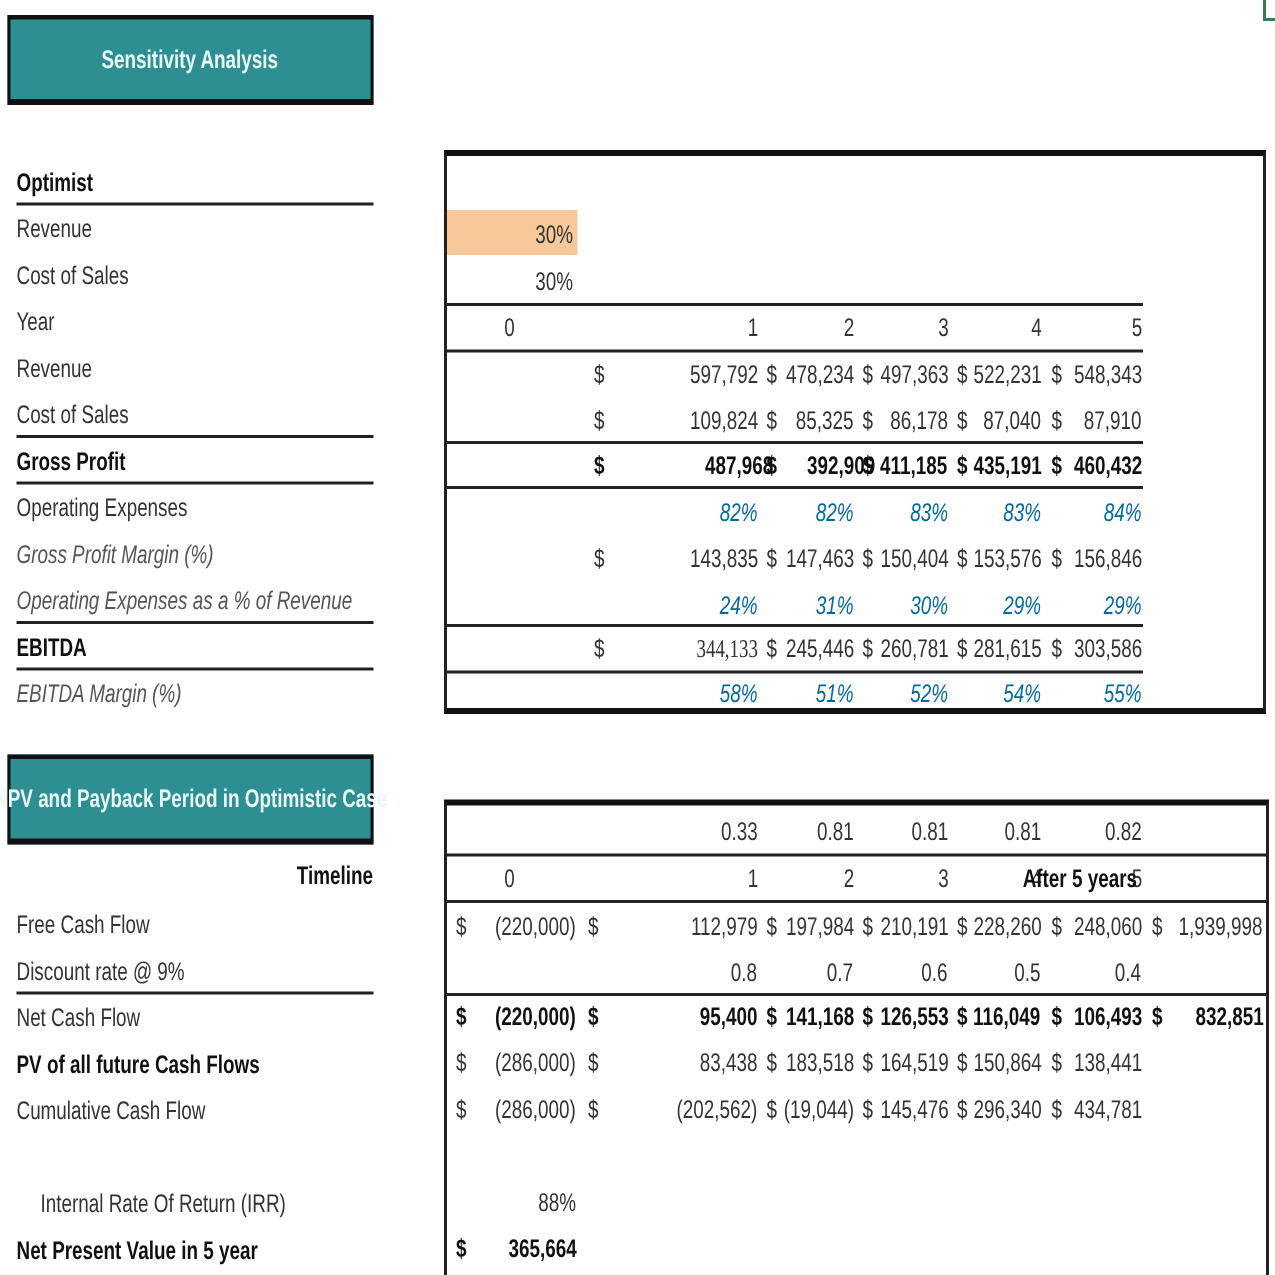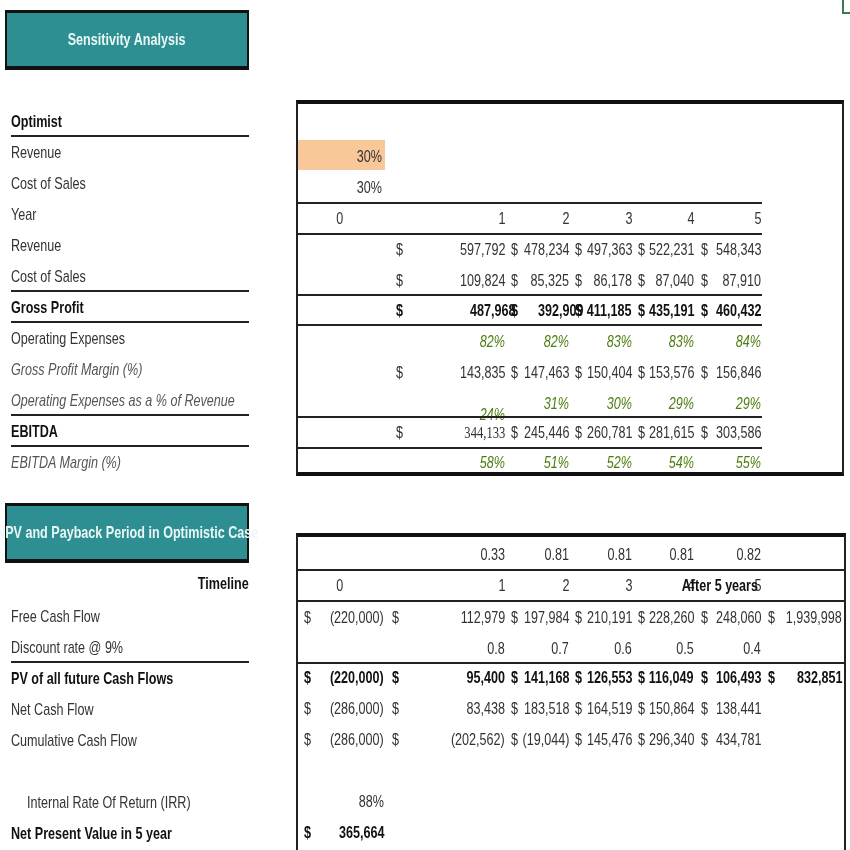--- a/index.html
+++ b/index.html
@@ -23,21 +23,21 @@
   .lrow .t { display: inline-block; transform: scaleX(0.74); transform-origin: left center; white-space: nowrap; }
   .lrow.bold { font-weight: bold; color: #111; }
   .lrow.ital { font-style: italic; color: #555; }
   .lrow.rule { border-bottom: 2px solid #222; }
   .lrow.right { text-align: right; }
   .lrow.right .t { transform-origin: right center; }
 
   .frame { position: absolute; border: 2px solid #222; border-top: 4px solid #111; box-sizing: border-box; }
   .grid-row { position: absolute; left: 0; height: 31px; line-height: 31px; font-size: 17px; color: #333; }
   .grid-row.bold { font-weight: bold; color: #111; }
-  .grid-row.ital { font-style: italic; color: #4d7c0f; }
+  .grid-row.ital { font-style: italic; color: #0369a1; }
   .hline { position: absolute; left: 0; right: 0; height: 0; border-top: 2px solid #222; }
   .cell { position: absolute; top: 0; height: 31px; text-align: right; white-space: nowrap; }
   .cell .v { display: inline-block; transform: scaleX(0.74); transform-origin: right center; }
   .dol { position: absolute; top: 0; height: 31px; width: 12px; text-align: left; }
   .dol .v { display: inline-block; transform: scaleX(0.74); transform-origin: left center; }
   .orange { position: absolute; background: #f8c89a; }
 </style>
 </head>
 <body>
 
@@ -138,21 +138,21 @@
     <div class="cell" style="left:0; width:271px;"><span class="v">147,463</span></div>
     <div class="dol" style="left:277px;"><span class="v">$</span></div>
     <div class="cell" style="left:0; width:334px;"><span class="v">150,404</span></div>
     <div class="dol" style="left:340px;"><span class="v">$</span></div>
     <div class="cell" style="left:0; width:396px;"><span class="v">153,576</span></div>
     <div class="dol" style="left:403px;"><span class="v">$</span></div>
     <div class="cell" style="left:0; width:463px;"><span class="v">156,846</span></div>
   </div>
 
   <div class="grid-row ital" style="top:284px; width:100%;">
-    <div class="cell" style="left:0; width:207px;margin-top:11px;"><span class="v">24%</span></div>
+    <div class="cell" style="left:0; width:207px;"><span class="v">24%</span></div>
     <div class="cell" style="left:0; width:271px;"><span class="v">31%</span></div>
     <div class="cell" style="left:0; width:334px;"><span class="v">30%</span></div>
     <div class="cell" style="left:0; width:396px;"><span class="v">29%</span></div>
     <div class="cell" style="left:0; width:463px;"><span class="v">29%</span></div>
   </div>
   <div class="hline" style="top:312px; right:80px;"></div>
 
   <div class="grid-row" style="top:313px; width:100%;">
     <div class="dol" style="left:98px;"><span class="v">$</span></div>
     <div class="cell" style="left:0; width:207px;font-family:Liberation Serif, serif;"><span class="v">344,133</span></div>
@@ -177,22 +177,22 @@
 </div>
 
 <div class="banner" style="top:503px;">
   <span>NPV and Payback Period in Optimistic Case</span>
 </div>
 
 <div class="label-col" style="top:568px;">
   <div class="lrow bold right" style="font-weight:bold;color:#111;"><span class="t">Timeline</span></div>
   <div class="lrow" style="margin-top:2px;"><span class="t">Free Cash Flow</span></div>
   <div class="lrow rule" style="height:29px;"><span class="t">Discount rate @ 9%</span></div>
+  <div class="lrow"><span class="t">Net Cash Flow</span></div>
   <div class="lrow bold"><span class="t">PV of all future Cash Flows</span></div>
-  <div class="lrow"><span class="t">Net Cash Flow</span></div>
   <div class="lrow"><span class="t">Cumulative Cash Flow</span></div>
   <div class="lrow" style="margin-top:31px;margin-left:16px;"><span class="t">Internal Rate Of Return (IRR)</span></div>
   <div class="lrow bold"><span class="t">Net Present Value in 5 year</span></div>
 </div>
 
 <div class="frame" style="left:296px; top:533px; width:550px; height:140px; border-bottom:none;">
 
   <div class="grid-row" style="top:2px; width:100%;">
     <div class="cell" style="left:0; width:207px;"><span class="v">0.33</span></div>
     <div class="cell" style="left:0; width:271px;"><span class="v">0.81</span></div>

